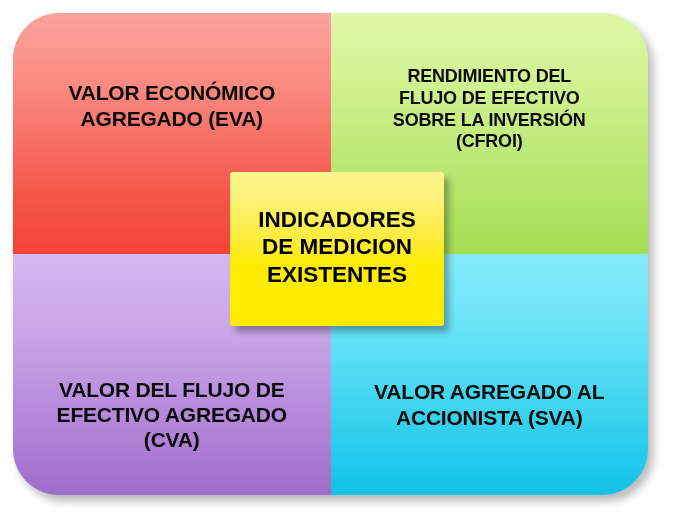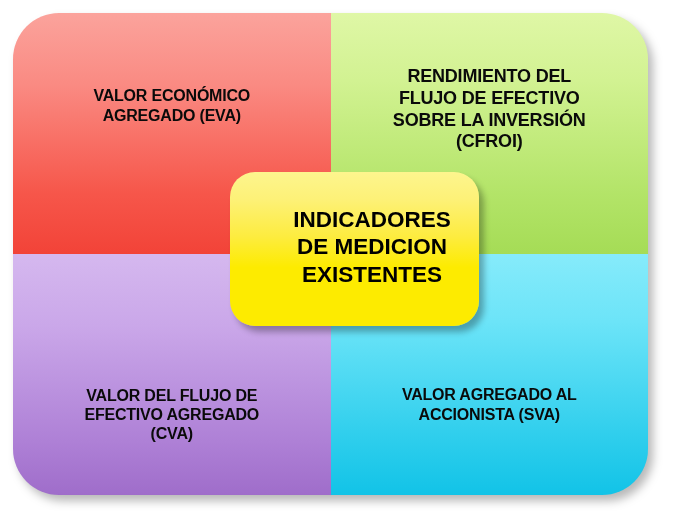--- a/index.html
+++ b/index.html
@@ -38,21 +38,21 @@
   .quad {
     position: relative;
     display: flex;
     align-items: center;
     justify-content: center;
     box-sizing: border-box;
   }
 
   .quad-label {
     font-weight: bold;
-    font-size: 16px;
+    font-size: 21px;
     line-height: 1.20;
     letter-spacing: -0.2px;
     color: #0a0a0a;
     text-align: center;
     white-space: pre-line;
     padding: 0 14px;
   }
 
   
   .quad-eva {
@@ -85,27 +85,26 @@
     transform: translateY(30px);
   }
 
   
   .center-box {
     position: absolute;
     left: 230px;
     top: 172px;
     width: 214px;
     height: 154px;
-    border-radius: 25px;
+    border-radius: 3px;
     background: linear-gradient(to bottom, #fdf58e 0%, #fdf177 18%, #fdec3f 42%, #fdeb00 62%, #fdeb00 100%);
     display: flex;
     align-items: center;
     justify-content: center;
     box-shadow: 5px 6px 6px rgba(0,0,0,0.30);
-    padding-left: 35px;
   }
 
   .center-label {
     font-weight: bold;
     font-size: 22.5px;
     line-height: 1.22;
     color: #000000;
     text-align: center;
     white-space: pre-line;
     padding: 0 6px;

